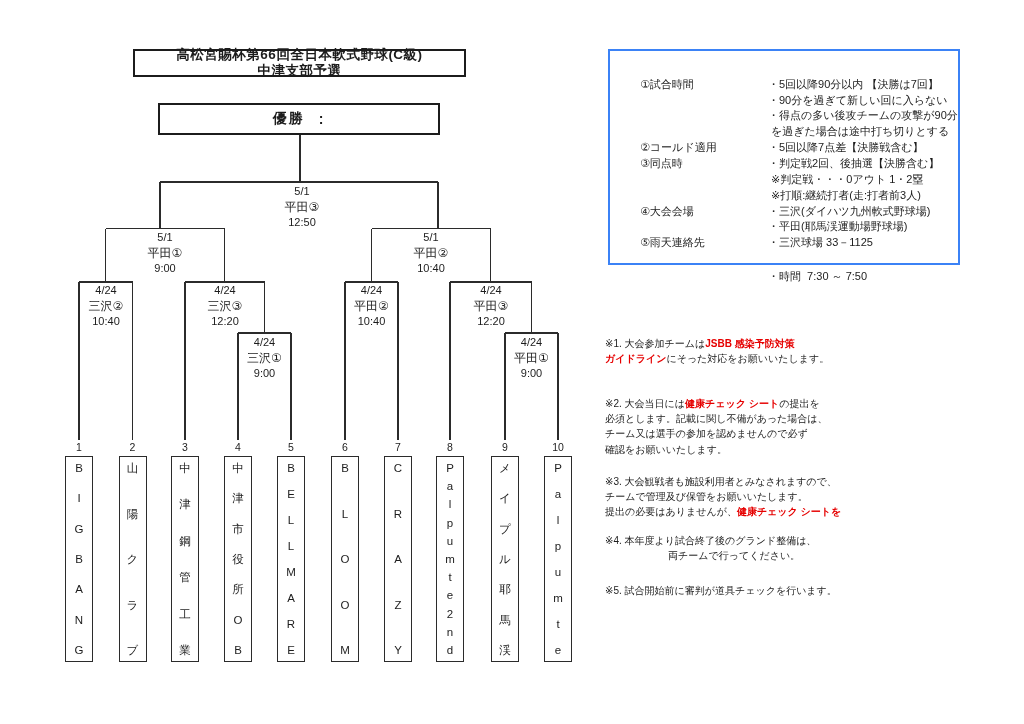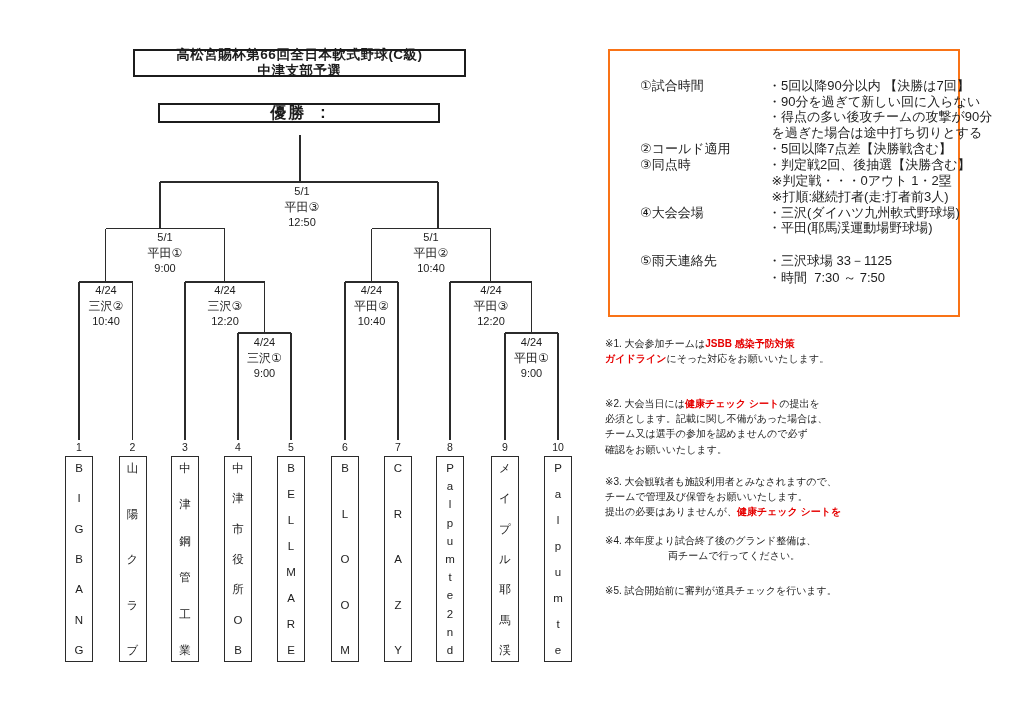--- a/index.html
+++ b/index.html
@@ -2,37 +2,37 @@
 <html><head>
 <meta charset="utf-8">
 <style>
   html,body{margin:0;padding:0;background:#fff;}
   body{width:1024px;height:724px;font-family:"Liberation Sans","DejaVu Sans",sans-serif;color:#1c1c1c;}
   .page{position:relative;width:1024px;height:724px;background:#ffffff;overflow:hidden;}
 
   .title-box{position:absolute;left:133px;top:49px;width:333px;height:28px;border:2px solid #1c1c1c;
     box-sizing:border-box;display:flex;flex-direction:column;justify-content:center;align-items:center;
     font-size:13.5px;font-weight:600;line-height:16px;letter-spacing:.5px;}
-  .champion-box{position:absolute;left:158px;top:103px;width:282px;height:20px;border:2px solid #1c1c1c;
+  .champion-box{position:absolute;left:158px;top:103px;width:282px;height:32px;border:2px solid #1c1c1c;
     box-sizing:border-box;display:flex;justify-content:center;align-items:center;
-    font-size:16px;font-weight:600;letter-spacing:2px;}
+    font-size:14px;font-weight:600;letter-spacing:2px;}
   .champion-box .sep{margin-left:14px;font-weight:600;}
 
   svg.lines{position:absolute;left:0;top:0;pointer-events:none;}
 
   .mlabel{position:absolute;width:84px;text-align:center;font-size:11px;line-height:15.5px;}
   .mlabel .venue{font-size:12px;}
 
   .seed{position:absolute;width:28px;text-align:center;font-size:10.5px;line-height:13px;}
   .tbox{position:absolute;width:28px;height:206px;border:1.5px solid #2b2b2b;box-sizing:border-box;background:#fff;
     display:flex;flex-direction:column;justify-content:space-between;align-items:center;
     padding:5px 0;font-size:11.5px;line-height:12px;}
 
-  .info-box{position:absolute;left:608px;top:49px;width:352px;height:268px;border:2px solid #f97316;
-    box-sizing:border-box;font-size:13px;}
+  .info-box{position:absolute;left:608px;top:49px;width:352px;height:216px;border:2px solid #3b82f6;
+    box-sizing:border-box;font-size:11px;}
   .irow{position:absolute;left:0;width:100%;height:16px;white-space:pre;}
   .irow .lab{position:absolute;left:30px;}
   .irow .val{position:absolute;left:158px;}
 
   .note{position:absolute;left:605px;width:380px;font-size:10px;line-height:15.2px;}
   .nline{white-space:pre;}
   .red{color:#e60000;font-weight:700;}
 </style>
 </head>
 <body>
@@ -242,21 +242,21 @@
         <div class="irow" style="top: 26px;"><span class="lab">①試合時間</span><span class="val">・5回以降90分以内 【決勝は7回】</span></div>
         <div class="irow" style="top: 42px;"><span class="val">・90分を過ぎて新しい回に入らない</span></div>
         <div class="irow" style="top: 57px;"><span class="val">・得点の多い後攻チームの攻撃が90分</span></div>
         <div class="irow" style="top: 73px;"><span class="val"> を過ぎた場合は途中打ち切りとする</span></div>
         <div class="irow" style="top: 89px;"><span class="lab">②コールド適用</span><span class="val">・5回以降7点差【決勝戦含む】</span></div>
         <div class="irow" style="top: 105px;"><span class="lab">③同点時</span><span class="val">・判定戦2回、後抽選【決勝含む】</span></div>
         <div class="irow" style="top: 121px;"><span class="val"> ※判定戦・・・0アウト 1・2塁</span></div>
         <div class="irow" style="top: 137px; padding-left: 40px;"><span class="val"> ※打順:継続打者(走:打者前3人)</span></div>
         <div class="irow" style="top: 153px;"><span class="lab">④大会会場</span><span class="val">・三沢(ダイハツ九州軟式野球場)</span></div>
         <div class="irow" style="top: 168px;"><span class="val">・平田(耶馬渓運動場野球場)</span></div>
-        <div class="irow" style="top: 201px; padding-left: 20px;"><span class="lab">⑤雨天連絡先</span><span class="val">・三沢球場 33－1125</span></div>
+        <div class="irow" style="top: 184px; padding-left: 20px;"><span class="lab">⑤雨天連絡先</span><span class="val">・三沢球場 33－1125</span></div>
         <div class="irow" style="top: 218px; padding-left: 42px;"><span class="val">・時間  7:30 ～ 7:50</span></div>
       </div>
   </div>
 
   <div id="notes">
       <div class="note" style="top: 336px;">
         <div class="nline"><span>※1. 大会参加チームは</span><span class="red">JSBB 感染予防対策</span></div>
         <div class="nline cont"><span class="red">ガイドライン</span><span>にそった対応をお願いいたします。</span></div>
       </div>
       <div class="note" style="top: 396px;">

